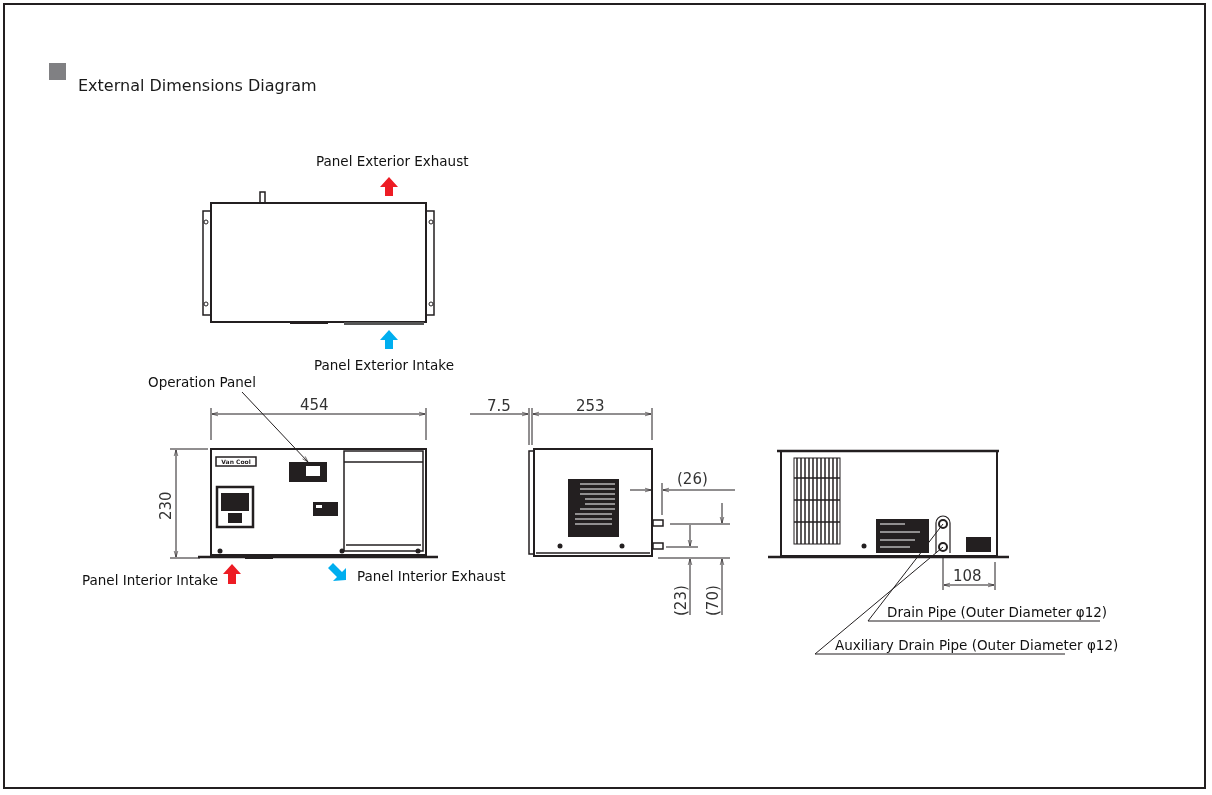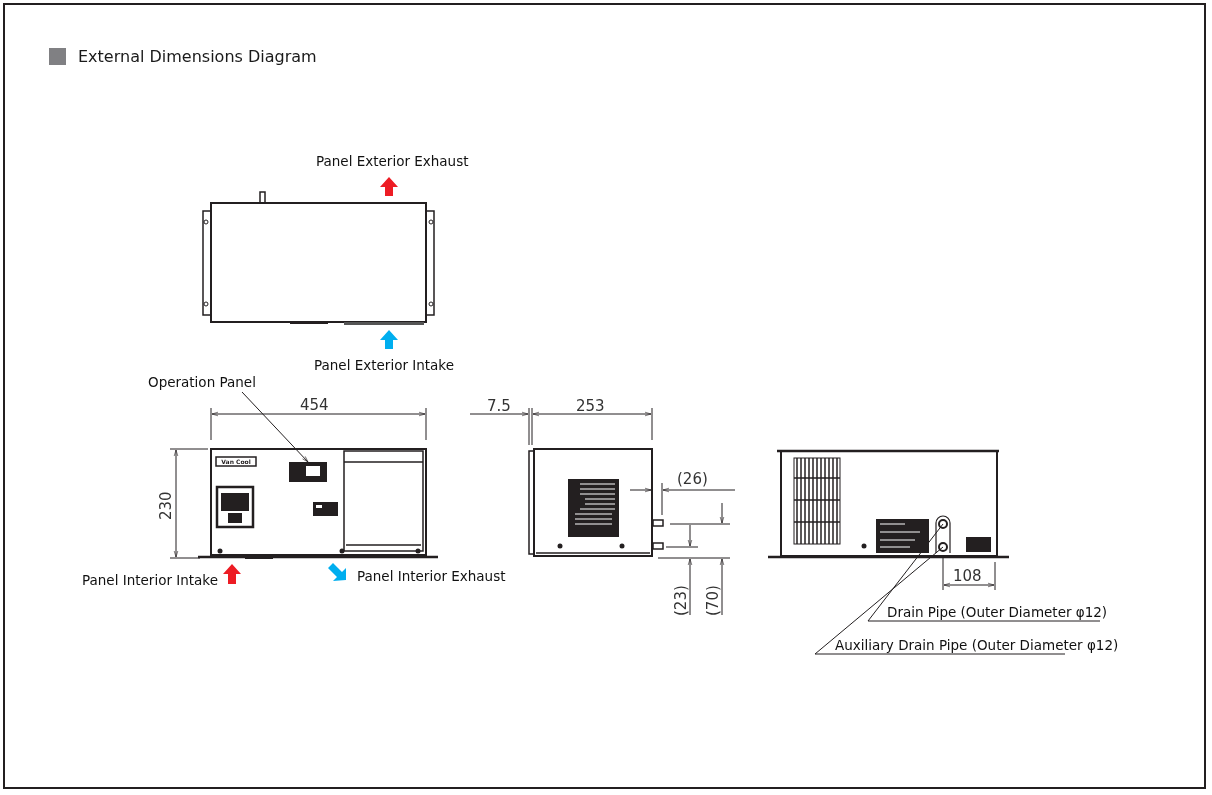--- a/index.html
+++ b/index.html
@@ -1,20 +1,20 @@
 <!DOCTYPE html>
 <html><head>
 <meta charset="utf-8">
 <style>
   html, body { margin: 0; padding: 0; background: #ffffff; }
   body { width: 1212px; height: 795px; position: relative; overflow: hidden; font-family: "DejaVu Sans", "Liberation Sans", sans-serif; }
   .frame { position: absolute; left: 3px; top: 3px; width: 1203px; height: 786px; border: 2px solid #231f20; box-sizing: border-box; }
   .title-wrap { position: absolute; left: 49px; top: 47px; display: flex; align-items: center; }
   .title-square { width: 17px; height: 17px; background: #808083; margin-right: 12px; }
-  .title { font-size: 16px; color: #1a1a1a; letter-spacing: 0; }
+  .title { font-size: 16px; color: #1a1a1a; letter-spacing: 0; margin-top: 29px; }
   svg.dwg { position: absolute; left: 0; top: 0; }
   .lbl { font-family: "DejaVu Sans", "Liberation Sans", sans-serif; font-size: 13.5px; fill: #111; }
   .dim { font-family: "DejaVu Sans", "Liberation Sans", sans-serif; font-size: 15px; fill: #333; }
   .ln { stroke: #231f20; fill: none; }
 </style>
 </head>
 <body>
 
 <div class="frame"></div>
 

